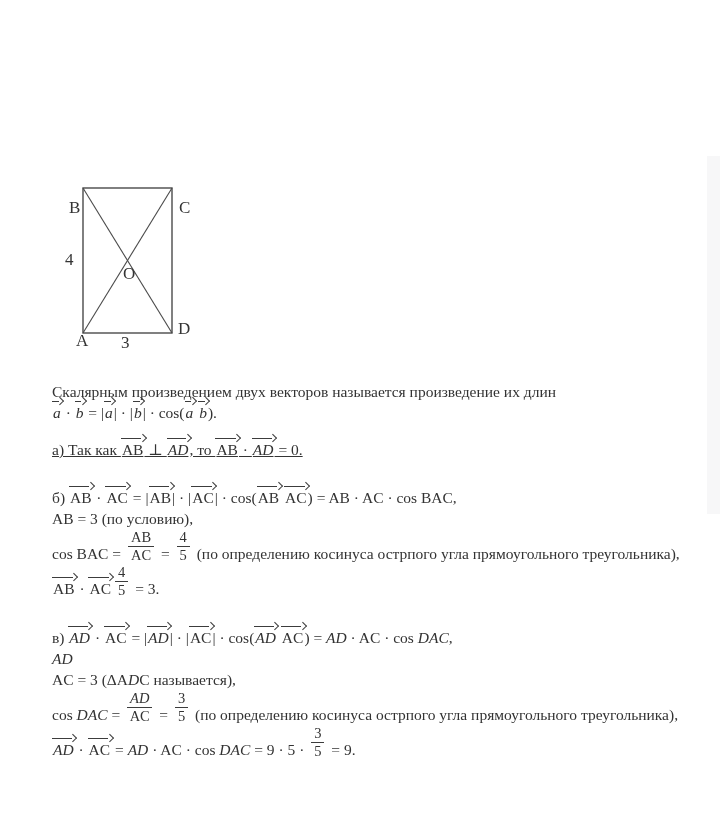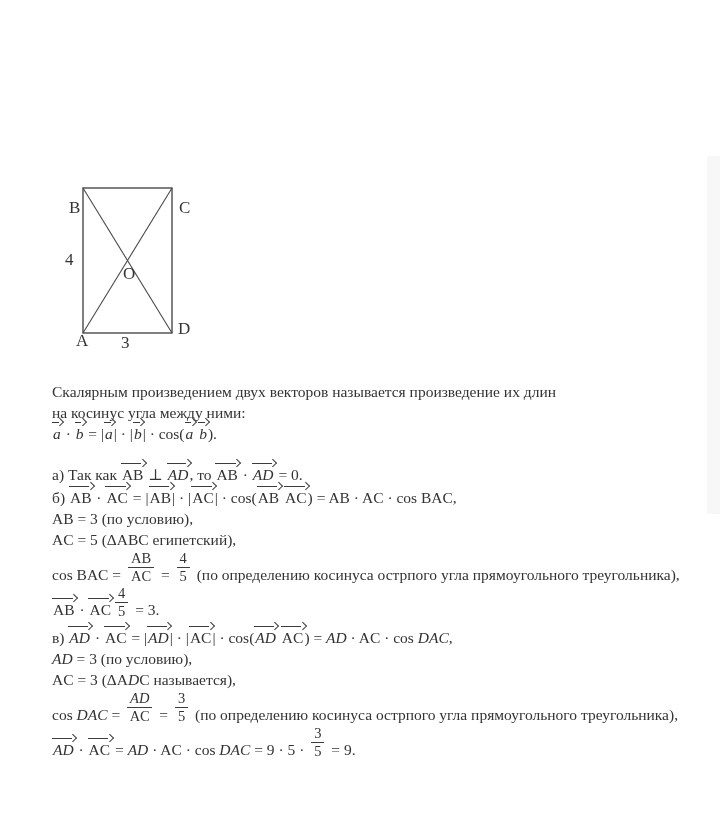--- a/index.html
+++ b/index.html
@@ -23,21 +23,21 @@
   .lbl-c { left:124px; top:19px; }
   .lbl-4 { left:10px;  top:71px; }
   .lbl-o { left:68px;  top:85px; }
   .lbl-a { left:21px;  top:152px; }
   .lbl-d { left:123px; top:140px; }
   .lbl-3 { left:66px;  top:154px; }
 
   
   .para { position:absolute; left:52px; right:24px; font-size:15.5px; color:#333333; }
   #p-definition { top:381px; }
-  #p-part_a     { top:464px; }
+  #p-part_a     { top:439px;text-decoration:underline; }
   #p-part_b     { top:487px; }
   #p-part_v     { top:627px; }
 
   .line { display:flex; align-items:flex-end; min-height:21px; line-height:21px; white-space:pre; }
   .tseg { white-space:pre; }
   .it   { font-style:italic; }
 
   
   .vec { position:relative; display:inline-block; white-space:pre; padding:0 1px; }
   .vec::before {
@@ -74,34 +74,32 @@
     <span class="dlabel lbl-c">C</span>
     <span class="dlabel lbl-4">4</span>
     <span class="dlabel lbl-o">O</span>
     <span class="dlabel lbl-a">A</span>
     <span class="dlabel lbl-d">D</span>
     <span class="dlabel lbl-3">3</span>
   </div>
 
   <div class="para" id="p-definition">
       <div class="line"><span class="tseg">Скалярным произведением двух векторов называется произведение их длин</span></div>
-      <div class="line"><span class="tseg">на косинус угла между ними:</span></div>
       <div class="line"><span class="vec it">a</span><span class="tseg"> · </span><span class="vec it">b</span><span class="tseg"> = |</span><span class="vec it">a</span><span class="tseg">| · |</span><span class="vec it">b</span><span class="tseg">| · cos(</span><span class="vec it">a</span><span class="tseg"> </span><span class="vec it">b</span><span class="tseg">).</span></div>
     </div>
   <div class="para" id="p-part_a">
       <div class="line"><span class="tseg">а) Так как </span><span class="vec">AB</span><span class="tseg"> ⊥ </span><span class="vec it">AD</span><span class="tseg">, то </span><span class="vec">AB</span><span class="tseg"> · </span><span class="vec it">AD</span><span class="tseg"> = 0.</span></div>
     </div>
   <div class="para" id="p-part_b">
       <div class="line"><span class="tseg">б) </span><span class="vec">AB</span><span class="tseg"> · </span><span class="vec">AC</span><span class="tseg"> = |</span><span class="vec">AB</span><span class="tseg">| · |</span><span class="vec">AC</span><span class="tseg">| · cos(</span><span class="vec">AB</span><span class="tseg"> </span><span class="vec">AC</span><span class="tseg">) = AB · AC · cos BAC,</span></div>
       <div class="line"><span class="tseg">AB = 3 (по условию),</span></div>
-      <div class="line"><span class="tseg">AC = 5 (ΔABC египетский),</span></div>
       <div class="line"><span class="tseg">cos BAC = </span><span class="frac"><span class="num">AB</span><span class="den">AC</span></span><span class="tseg"> = </span><span class="frac"><span class="num">4</span><span class="den">5</span></span><span class="tseg"> (по определению косинуса острпого угла прямоугольного треугольника),</span></div>
       <div class="line"><span class="vec">AB</span><span class="tseg"> · </span><span class="vec">AC</span><span class="frac"><span class="num">4</span><span class="den">5</span></span><span class="tseg"> = 3.</span></div>
     </div>
   <div class="para" id="p-part_v">
       <div class="line"><span class="tseg">в) </span><span class="vec it">AD</span><span class="tseg"> · </span><span class="vec">AC</span><span class="tseg"> = |</span><span class="vec it">AD</span><span class="tseg">| · |</span><span class="vec">AC</span><span class="tseg">| · cos(</span><span class="vec it">AD</span><span class="tseg"> </span><span class="vec">AC</span><span class="tseg">) = </span><span class="tseg it">AD</span><span class="tseg"> · AC · cos </span><span class="tseg it">DAC</span><span class="tseg">,</span></div>
-      <div class="line"><span class="tseg it">AD</span><span class="tseg"> = 3 (по условию),</span></div>
+      <div class="line"><span class="tseg it">AD</span></div>
       <div class="line"><span class="tseg">AC = 3 (ΔA</span><span class="tseg it">D</span><span class="tseg">C называется),</span></div>
       <div class="line"><span class="tseg">cos </span><span class="tseg it">DAC</span><span class="tseg"> = </span><span class="frac"><span class="num it">AD</span><span class="den">AC</span></span><span class="tseg"> = </span><span class="frac"><span class="num">3</span><span class="den">5</span></span><span class="tseg"> (по определению косинуса острпого угла прямоугольного треугольника),</span></div>
       <div class="line"><span class="vec it">AD</span><span class="tseg"> · </span><span class="vec">AC</span><span class="tseg"> = </span><span class="tseg it">AD</span><span class="tseg"> · AC · cos </span><span class="tseg it">DAC</span><span class="tseg"> = 9 · 5 · </span><span class="frac"><span class="num">3</span><span class="den">5</span></span><span class="tseg"> = 9.</span></div>
     </div>
 
 </div>
 
 </body></html>

